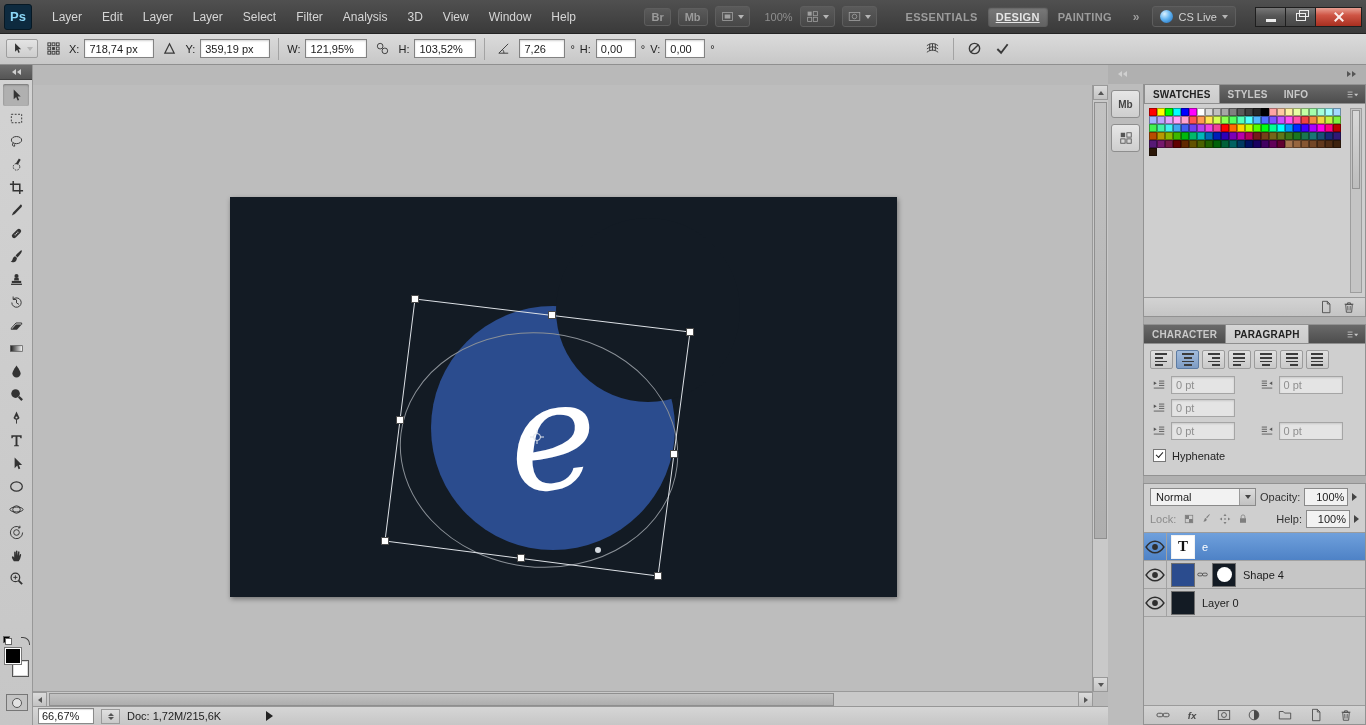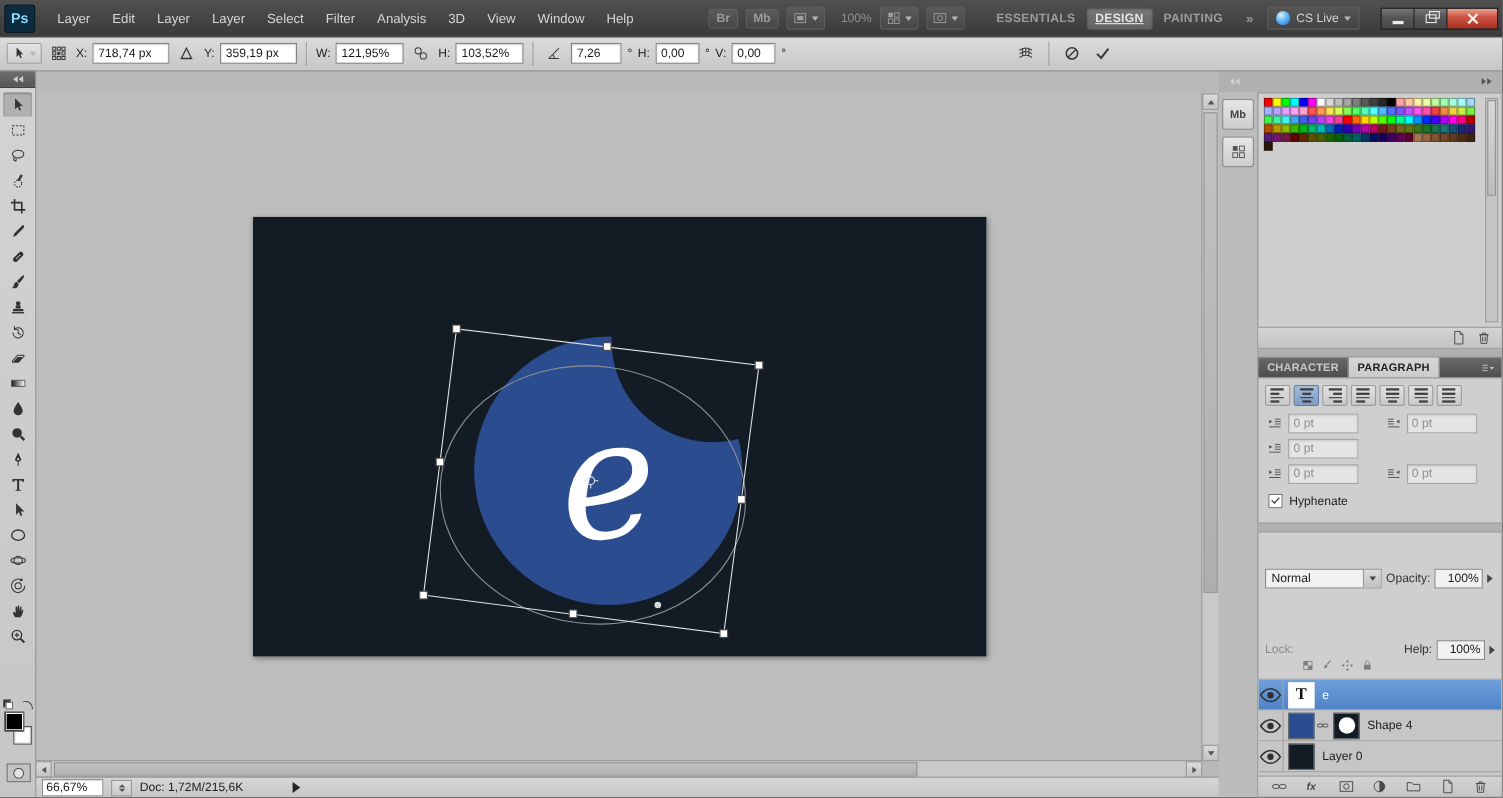--- a/index.html
+++ b/index.html
@@ -148,21 +148,21 @@
   .pfield{display:flex;align-items:center;gap:5px;}
   .pfield .ic{width:14px;height:14px;color:#555;}
   .pbox{flex:0 0 54px;height:16px;background:#e4e4e4;border:1px solid #a5a5a5;color:#8f8f8f;
         display:flex;align-items:center;padding:0 4px;box-shadow:inset 0 1px 2px rgba(0,0,0,.12);}
   .hyph{display:flex;align-items:center;gap:6px;padding:7px 9px;color:#222;}
   .cb{width:11px;height:11px;background:#fff;border:1px solid #777;position:relative;}
   .cb::after{content:"";position:absolute;left:1.5px;top:1.5px;width:6px;height:3px;
              border-left:1.7px solid #222;border-bottom:1.7px solid #222;transform:rotate(-48deg);}
   
   .layer-controls{padding:4px 6px;display:flex;flex-direction:column;gap:4px;border-bottom:1px solid #9b9b9b;}
-  .lc-row{display:flex;align-items:center;gap:4px;margin-top:29px;}
+  .lc-row{display:flex;align-items:center;gap:4px;}
   .combo{flex:0 0 106px;height:18px;background:#f2f2f2;border:1px solid #8a8a8a;display:flex;align-items:center;
          padding-left:5px;box-sizing:border-box;}
   .combo-btn{margin-left:auto;width:15px;height:100%;background:linear-gradient(#dcdcdc,#c1c1c1);
              border-left:1px solid #9a9a9a;display:flex;align-items:center;justify-content:center;}
   .combo-btn .caret{border-top-color:#444;}
   .lbl{color:#333;} .lbl.dim{color:#8b8b8b;}
   .valbox{width:36px;height:16px;background:#f2f2f2;border:1px solid #8a8a8a;display:flex;align-items:center;
           justify-content:flex-end;padding:0 3px;}
   .spin{width:0;height:0;border-top:4px solid transparent;border-bottom:4px solid transparent;border-left:5px solid #444;}
   .lockbtn{width:17px;height:16px;display:flex;align-items:center;justify-content:center;color:#7e7e7e;}
@@ -705,20 +705,32 @@
       <div class="dock-icon">
         <svg class="ic">
             <use href="#s-grid"></use>
           </svg>
       </div>
     </div>
 
     <div class="panels">
 
       <section class="panel swatches">
+        <header class="phead">
+          <div class="tabs-row">
+              <div class="ptab active">SWATCHES</div>
+              <div class="ptab">STYLES</div>
+              <div class="ptab">INFO</div>
+            </div>
+          <div class="pmenu">
+            <svg class="ic">
+                <use href="#s-panelmenu"></use>
+              </svg>
+          </div>
+        </header>
         <div class="swatch-body">
           <div class="swatch-grid">
               <div class="swatch" style="background: rgb(255, 0, 0);"></div>
               <div class="swatch" style="background: rgb(255, 255, 0);"></div>
               <div class="swatch" style="background: rgb(0, 255, 0);"></div>
               <div class="swatch" style="background: rgb(0, 255, 255);"></div>
               <div class="swatch" style="background: rgb(0, 0, 255);"></div>
               <div class="swatch" style="background: rgb(255, 0, 255);"></div>
               <div class="swatch" style="background: rgb(255, 255, 255);"></div>
               <div class="swatch" style="background: rgb(217, 217, 217);"></div>

